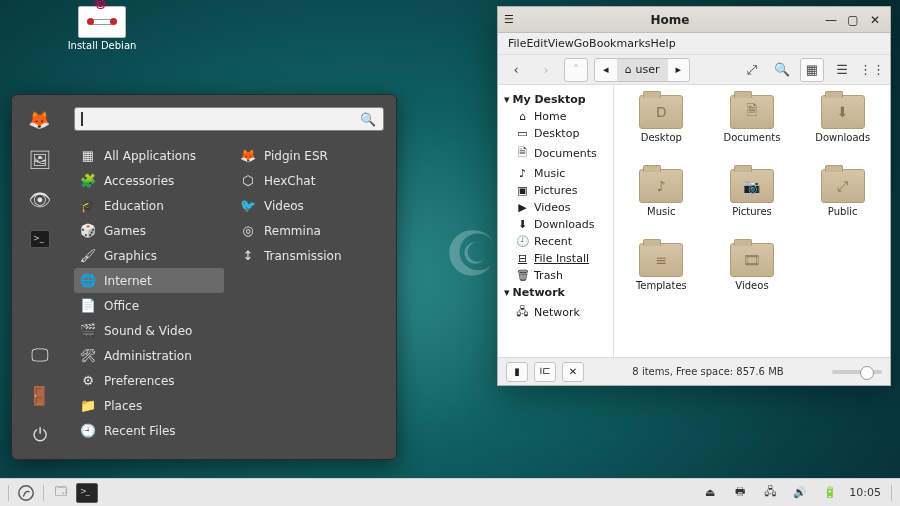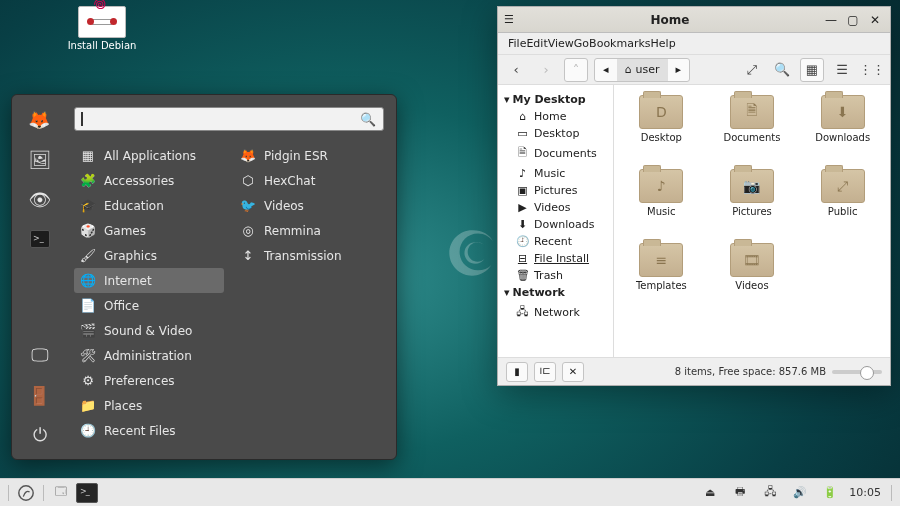--- a/index.html
+++ b/index.html
@@ -67,21 +67,21 @@
   .fm .sidebar .sitem { display:flex; align-items:center; gap:5px; padding:2px 4px 2px 16px; cursor:pointer; white-space:nowrap; }
   .fm .sidebar .sitem.sel { text-decoration:underline; }
   .fm .sidebar .sic { width:13px; text-align:center; font-size:11px; }
   .fm .iconview { flex:1; padding:10px 4px 0 4px; display:grid; grid-template-columns:repeat(3,1fr); grid-auto-rows:70px; justify-items:center; gap:4px; overflow:auto; }
   .fm .folder { display:flex; flex-direction:column; align-items:center; gap:3px; cursor:pointer; width:80px; }
   .fm .folder .fimg { width:44px; height:34px; background:linear-gradient(#d5c5a6,#c4b090); border-radius:3px; position:relative; border:1px solid #b29d7a; display:flex; align-items:center; justify-content:center; color:#8a7550; font-size:14px; }
   .fm .folder .fimg::before { content:""; position:absolute; top:-5px; left:3px; width:16px; height:6px; background:#c9b896; border-radius:2px 2px 0 0; border:1px solid #b29d7a; border-bottom:none; }
   .fm .folder .flabel { font-size:10px; text-align:center; }
   .fm .statusbar { height:28px; border-top:1px solid #ddd; display:flex; align-items:center; padding:0 8px; background:#efefef; gap:6px; }
   .fm .statusbar .sbtn { width:22px; height:20px; border:1px solid #c4c4c4; border-radius:3px; display:flex; align-items:center; justify-content:center; background:#fafafa; cursor:pointer; font-size:10px; }
-  .fm .statusbar .stext { flex:1; text-align:right; font-size:10px; color:#333; }
+  .fm .statusbar .stext { flex:1; text-align:center; font-size:10px; color:#333; }
   .fm .statusbar .zoom { width:50px; height:4px; background:#ccc; border-radius:2px; position:relative; }
   .fm .statusbar .zoom::after { content:""; position:absolute; right:8px; top:-4px; width:12px; height:12px; background:#fff; border:1px solid #999; border-radius:50%; }
 
   svg { display:block; }
 </style>
 </head>
 <body>
 
 <div class="desktop-icon">
   <div class="iconbox swirl">

